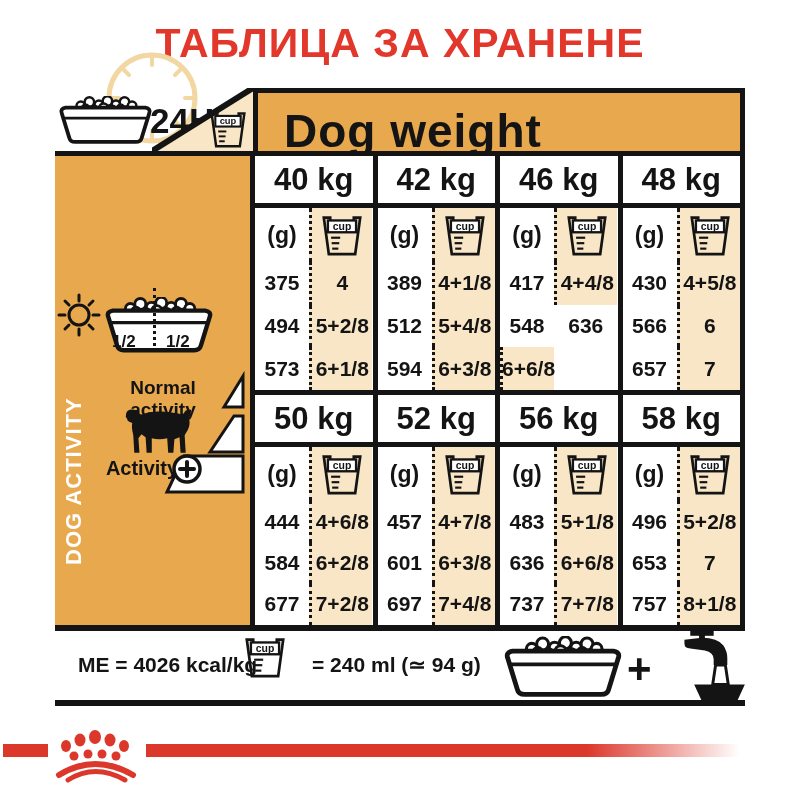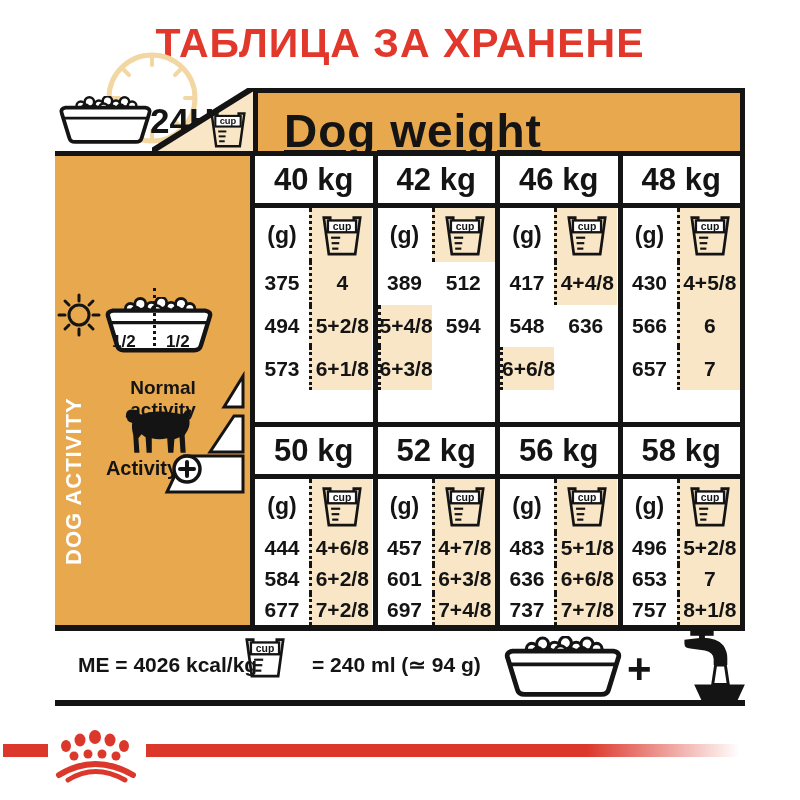--- a/index.html
+++ b/index.html
@@ -16,35 +16,35 @@
   
   .clock{left:104px;top:50px;}
   .bowl24{left:58px;top:96px;}
   .t24h{left:120px;top:101px;font-size:35px;font-weight:800;margin-left:30px;}
   .tri{left:152px;top:88px;width:101px;height:63px;}
   .tri .cup-slot{position:absolute;right:7px;bottom:2px;}
   .dogweight{
     left:253px;top:88px;width:492px;height:81px;box-sizing:border-box;
     background:var(--gold);border:5px solid #141414;border-bottom:none;
     display:flex;align-items:center;padding-left:26px;
-    font-size:46px;font-weight:700;letter-spacing:1px;text-decoration:underline;
+    font-size:46px;font-weight:700;letter-spacing:1px;
   }
   
   .main-table{
     left:55px;top:151px;width:690px;height:480px;box-sizing:border-box;
     border-top:5px solid #141414;border-bottom:6px solid #141414;
     display:flex;
   }
   .sidebar{width:195px;background:var(--gold);position:relative;}
   .col{flex:1;border-left:5px solid #141414;display:flex;flex-direction:column;background:#fff;}
   .col:last-child{border-right:5px solid #141414;}
   .wh{height:47px;border-bottom:5px solid #141414;display:flex;align-items:center;justify-content:center;
       font-size:31px;font-weight:800;background:#fff;}
   .sub{height:182px;display:grid;grid-template-columns:46% 54%;grid-template-rows:54px 1fr 1fr 1fr;}
-  .wh2{height:47px;border-top:5px solid #141414;border-bottom:5px solid #141414;display:flex;align-items:center;justify-content:center;font-size:31px;font-weight:800;background:#fff;margin-top:32px;}
+  .wh2{height:47px;border-top:5px solid #141414;border-bottom:5px solid #141414;display:flex;align-items:center;justify-content:center;font-size:31px;font-weight:800;background:#fff;}
   .sub2{flex:1;display:grid;grid-template-columns:46% 54%;grid-template-rows:54px 1fr 1fr 1fr;}
   .gc,.cc{display:flex;align-items:center;justify-content:center;font-size:21px;font-weight:700;}
   .gc.head{font-size:23px;}
   .cc{background:var(--cream);border-left:3px dotted #141414;}
   
   .sun{left:56px;top:292px;}
   .moon{left:208px;top:299px;}
   .sbowl{left:104px;top:297px;}
   .dotline{left:153px;top:288px;height:64px;border-left:3px dotted #141414;}
   .half1{left:112px;top:332px;font-size:17px;font-weight:800;}
@@ -236,20 +236,21 @@
     <rect x="6.5" y="8" width="31" height="13" fill="#ffffff" stroke="#141414" stroke-width="2.6"></rect>
     <g stroke="#141414" stroke-width="2.4">
       <path d="M10,27 L20,27"></path>
               <path d="M10.6,33 L19,33"></path>
               <path d="M11.2,39 L18,39"></path>
     </g>
     <text x="22" y="18.5" text-anchor="middle" font-size="11.5" font-weight="bold" font-family="Liberation Sans, sans-serif" fill="#141414">cup</text>
   </svg>
 </div>
       <div class="gc">389</div>
+      <div class="cc">4+1/8</div>
       <div class="gc">512</div>
       <div class="cc">5+4/8</div>
       <div class="gc">594</div>
       <div class="cc">6+3/8</div>
     </div>
     <div class="wh2">52 kg</div>
     <div class="sub2">
       <div class="gc head">(g)</div>
       <div class="cc head cup-slot">
   <svg viewBox="0 0 44 48">

